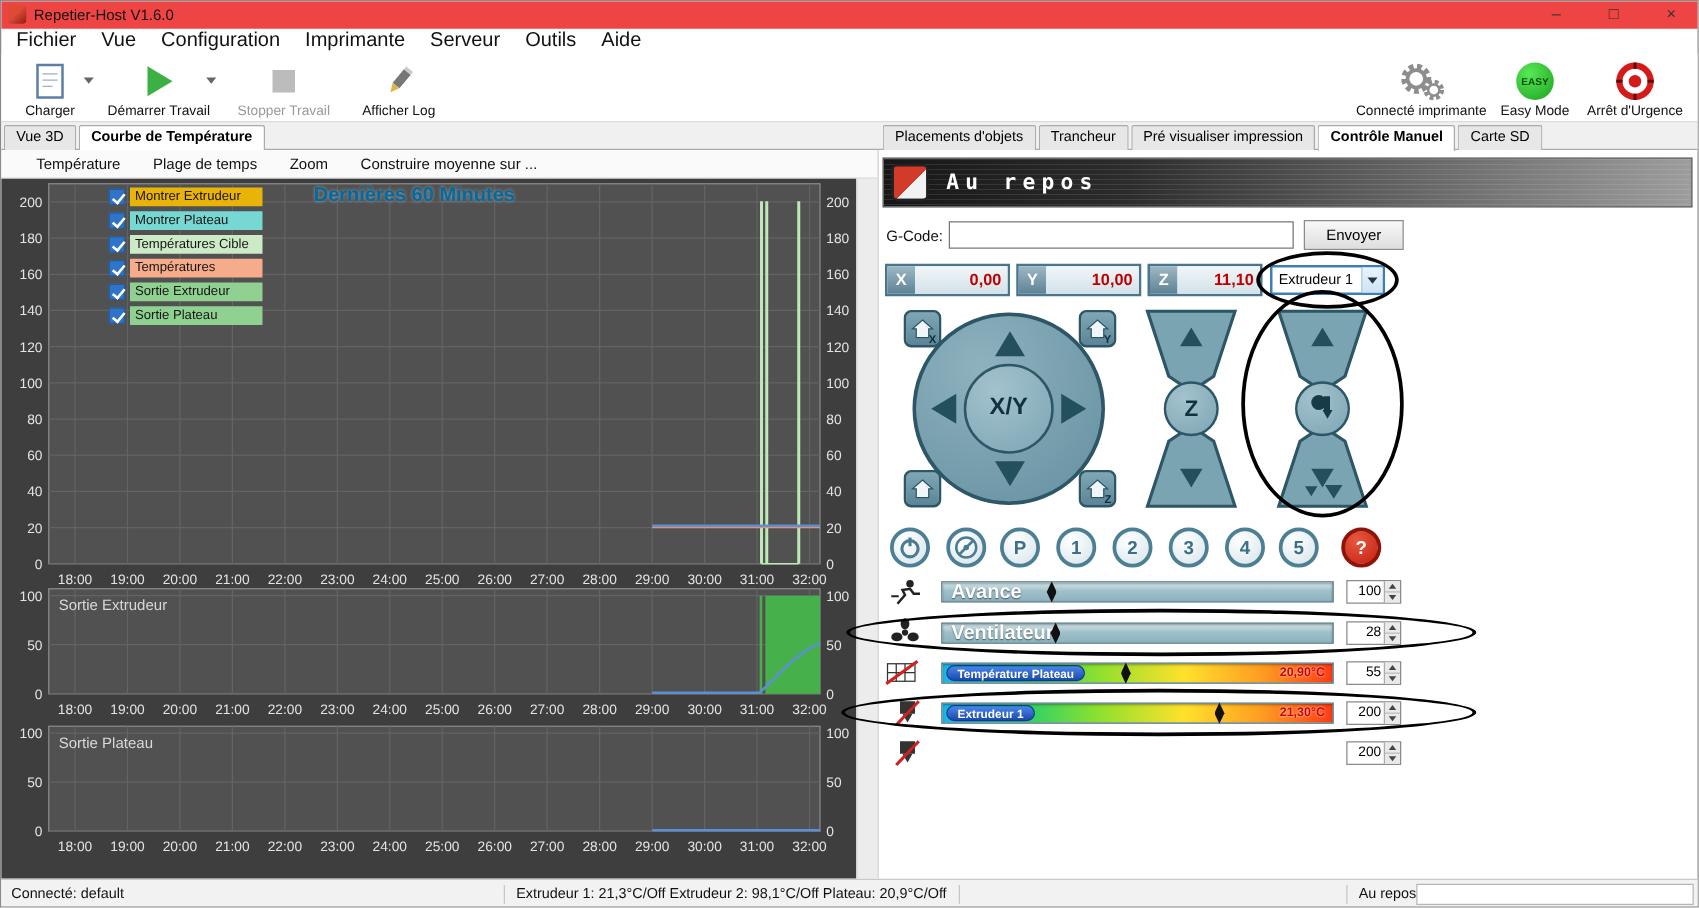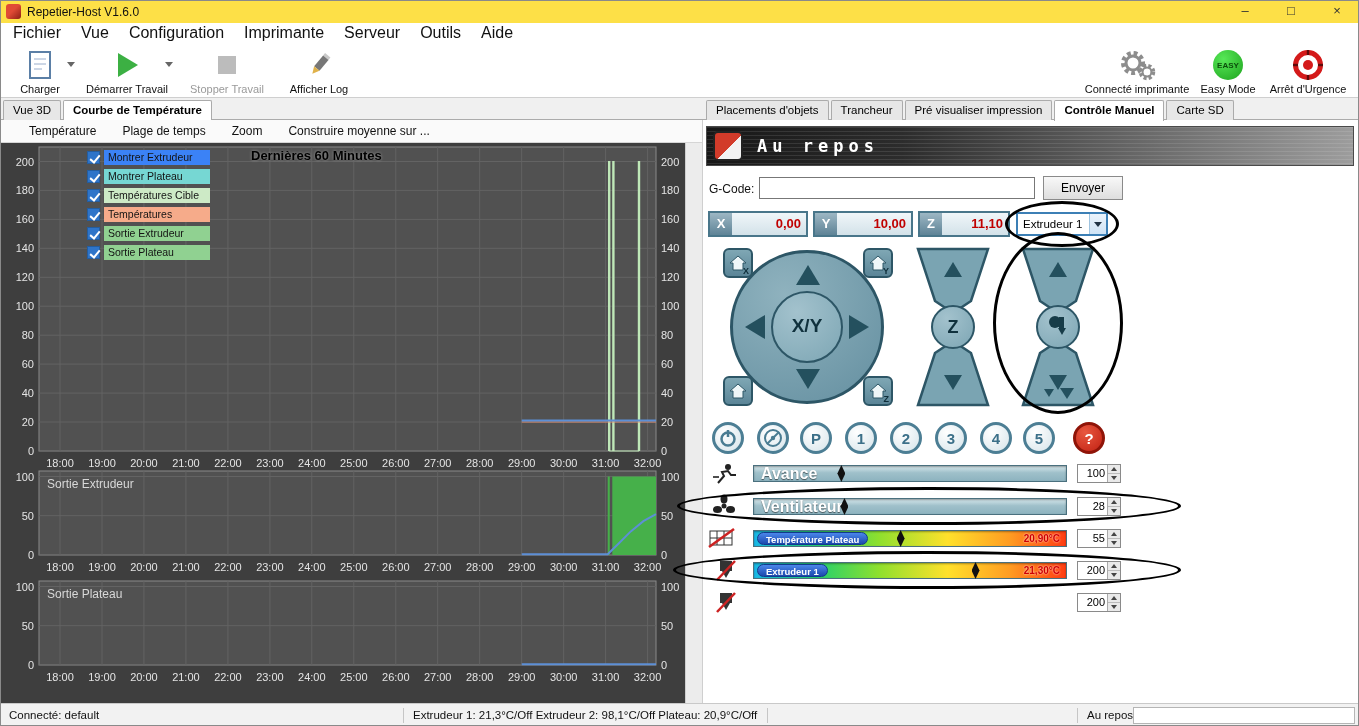--- a/index.html
+++ b/index.html
@@ -3,21 +3,21 @@
 <meta charset="utf-8">
 <style>
 *{margin:0;padding:0;box-sizing:border-box}
 body{font-family:"Liberation Sans",sans-serif;background:#9a9a9a}
 .app{position:relative;width:1359px;height:726px;background:#fff;overflow:hidden;border:1px solid #8a8a8a}
 .abs{position:absolute}
 svg{display:block}
 svg text{fill:#e4e4e4;font-size:11px;font-family:"Liberation Sans",sans-serif}
 
 
-.titlebar{background:#fde047;font-size:12px;color:#111}
+.titlebar{background:#ef4444;font-size:12px;color:#111}
 .wtitle{line-height:22px}
 .wc{width:46px;height:22px;text-align:center;line-height:20px;font-size:13px;color:#333;cursor:default}
 .applogo{width:15px;height:15px;border-radius:3px;background:linear-gradient(135deg,#e04a35 45%,#8c1f14)}
 
 
 .menubar{display:flex;font-size:16px;color:#111}
 .mi{padding:2px 10px;line-height:16px}
 
 
 .toolbar{border-bottom:1px solid #cfcfcf;background:#fff}
@@ -32,21 +32,21 @@
 
 .tabstrip{background:#f0f0f0;border-bottom:1px solid #ababab}
 .tabrow{position:absolute;top:2px;display:flex;gap:2px}
 .tab{height:20px;line-height:19px;padding:0 9px;font-size:11.5px;background:#e7e7e7;border:1px solid #ababab;border-bottom:none;border-radius:2px 2px 0 0;white-space:nowrap}
 .tab.active{background:#fff;height:21px;font-weight:bold}
 
 
 .chartmenu{display:flex;gap:26px;padding-left:28px;align-items:center;font-size:12px;background:#fafafa;border-bottom:1px solid #d5d5d5;color:#111}
 .chartbg{background:#3e3e3e}
 .splitter{background:#ececec;border-left:1px solid #cfcfcf}
-.chtitle{font-size:13px;font-weight:bold;color:#000000;text-shadow:0 0 3px rgba(255,255,255,.45);white-space:nowrap}
+.chtitle{font-size:16px;font-weight:bold;color:#0369a1;text-shadow:0 0 3px rgba(255,255,255,.45);white-space:nowrap}
 .chsub{font-size:12px;color:#d8d8d8;white-space:nowrap}
 .legend{z-index:5}
 .lrow{display:flex;align-items:center;margin-bottom:4px;height:15px}
 .lcheck{width:13px;height:13px;margin-right:4px;background:#2e74c9;border:1px solid #245d9f;position:relative}
 .lcheck::after{content:"";position:absolute;left:4px;top:1px;width:4px;height:8px;border:solid #fff;border-width:0 2px 2px 0;transform:rotate(40deg)}
 .lchip{width:106px;font-size:10.5px;line-height:15px;padding:0 4px;color:#141414;white-space:nowrap;overflow:hidden}
 
 
 .vline{background:#cfcfcf}
 .ctlheader{background:repeating-linear-gradient(180deg,rgba(255,255,255,.10) 0 1px,rgba(255,255,255,0) 1px 4px),linear-gradient(90deg,#171717,#2c2c2c 30%,#6d6d6d 70%,#9d9d9d);display:flex;align-items:center;border:1px solid #4a4a4a}
@@ -389,21 +389,21 @@
       <polyline points="520.7,85.2 655.0,85.2" fill="none" stroke="#5d8fd6" stroke-width="2"></polyline>
     </svg>
 
   <div class="abs chtitle" style="left:250px;top:147px">Dernières 60 Minutes</div>
   <div class="abs chsub" style="left:46px;top:476px">Sortie Extrudeur</div>
   <div class="abs chsub" style="left:46px;top:586px">Sortie Plateau</div>
 
   <div class="abs legend" style="left:86px;top:149px">
     <div class="lrow">
         <span class="lcheck"></span>
-        <span class="lchip" style="background: #3b82f6;">Montrer Extrudeur</span>
+        <span class="lchip" style="background: #eab308;">Montrer Extrudeur</span>
       </div>
     <div class="lrow">
         <span class="lcheck"></span>
         <span class="lchip" style="background: rgb(118, 215, 211);">Montrer Plateau</span>
       </div>
     <div class="lrow">
         <span class="lcheck"></span>
         <span class="lchip" style="background: rgb(205, 234, 198);">Températures Cible</span>
       </div>
     <div class="lrow">

